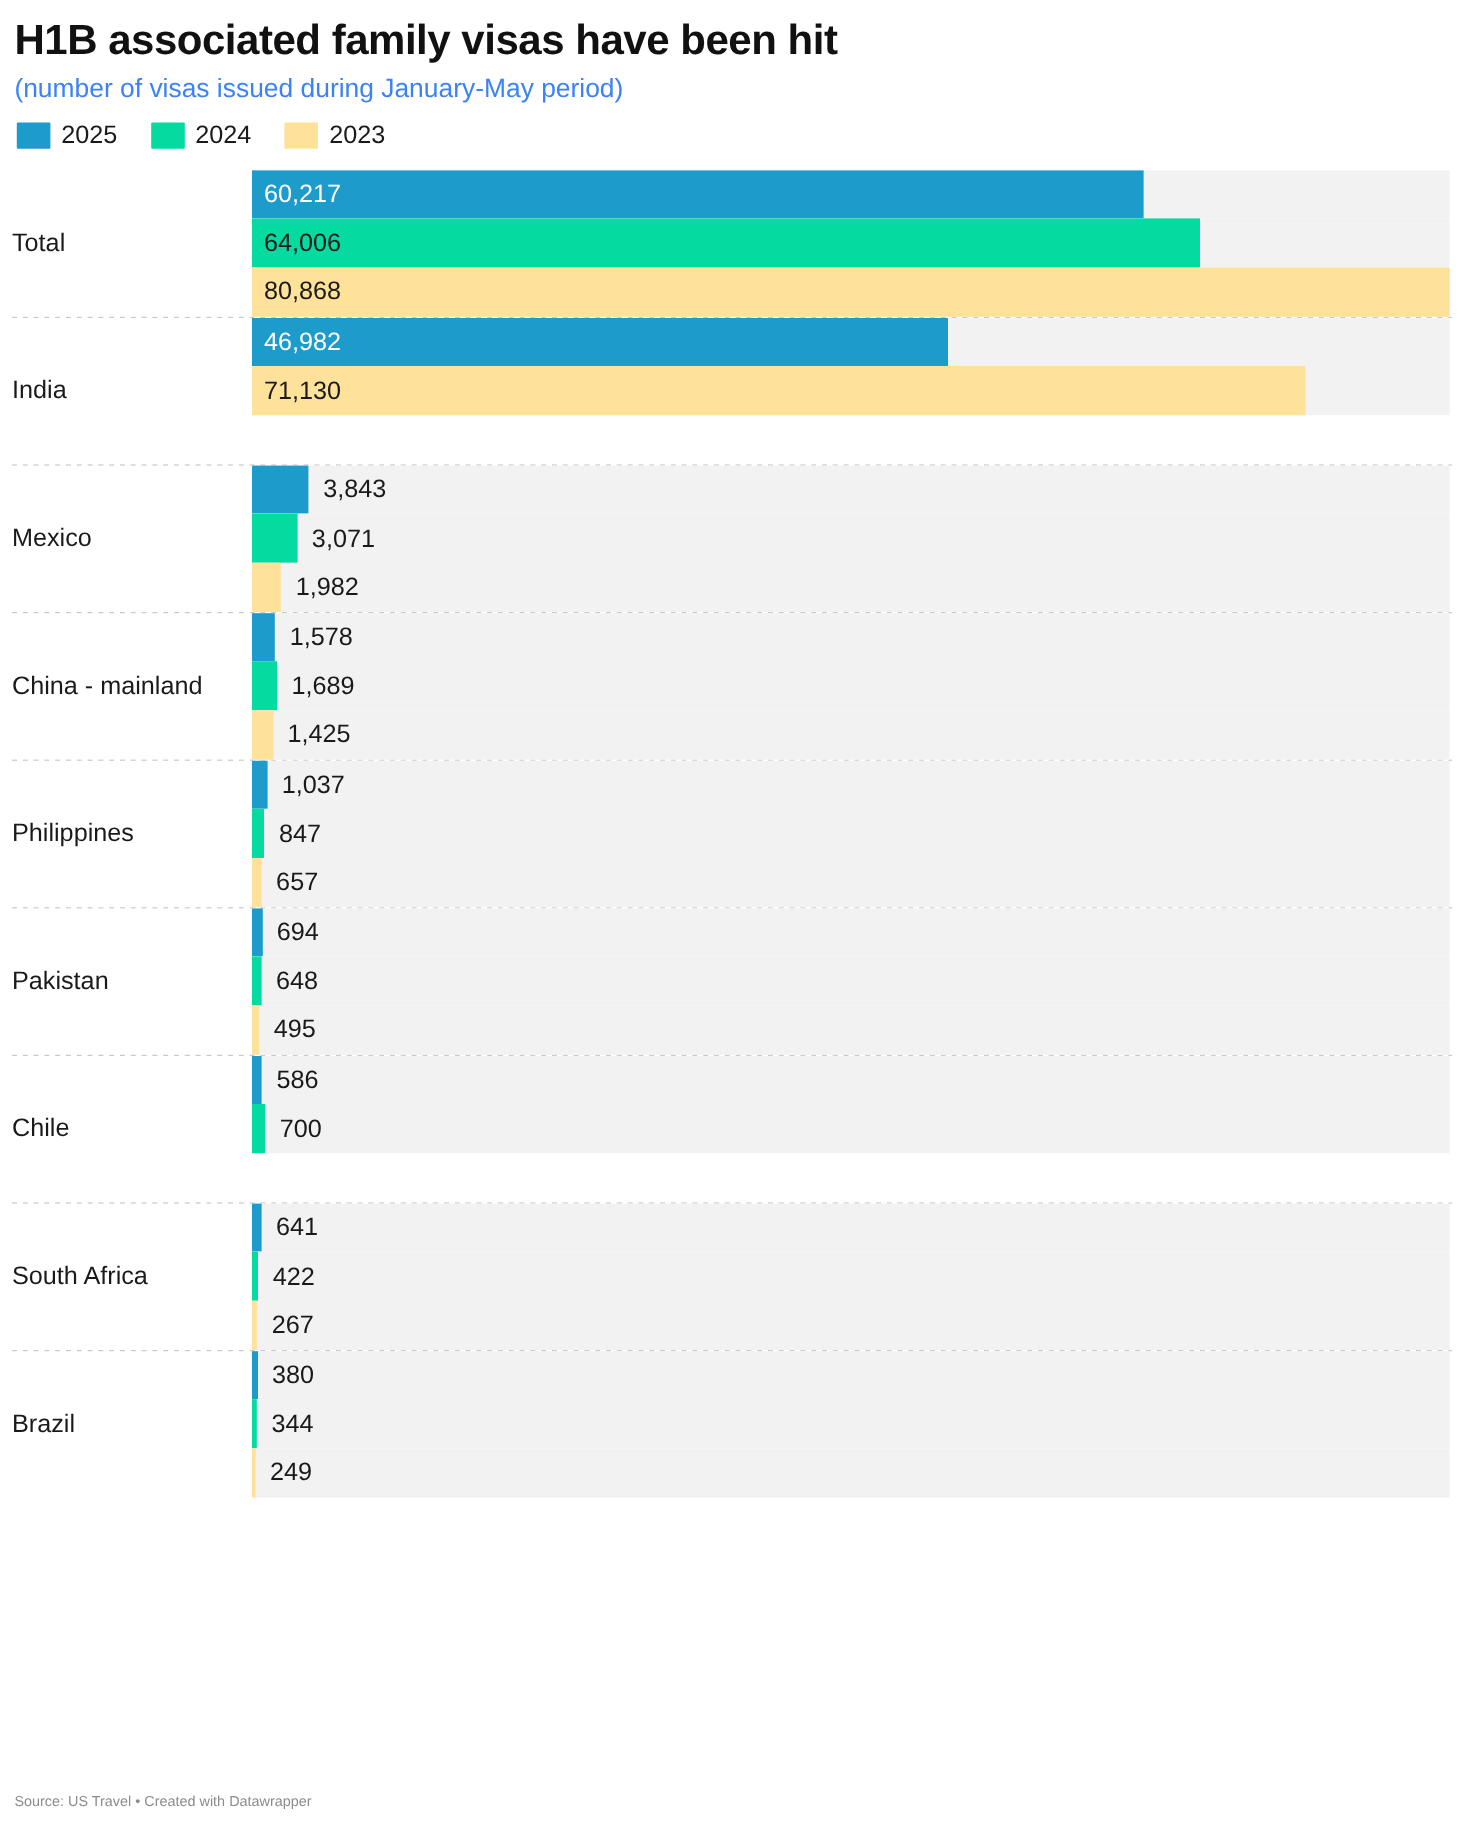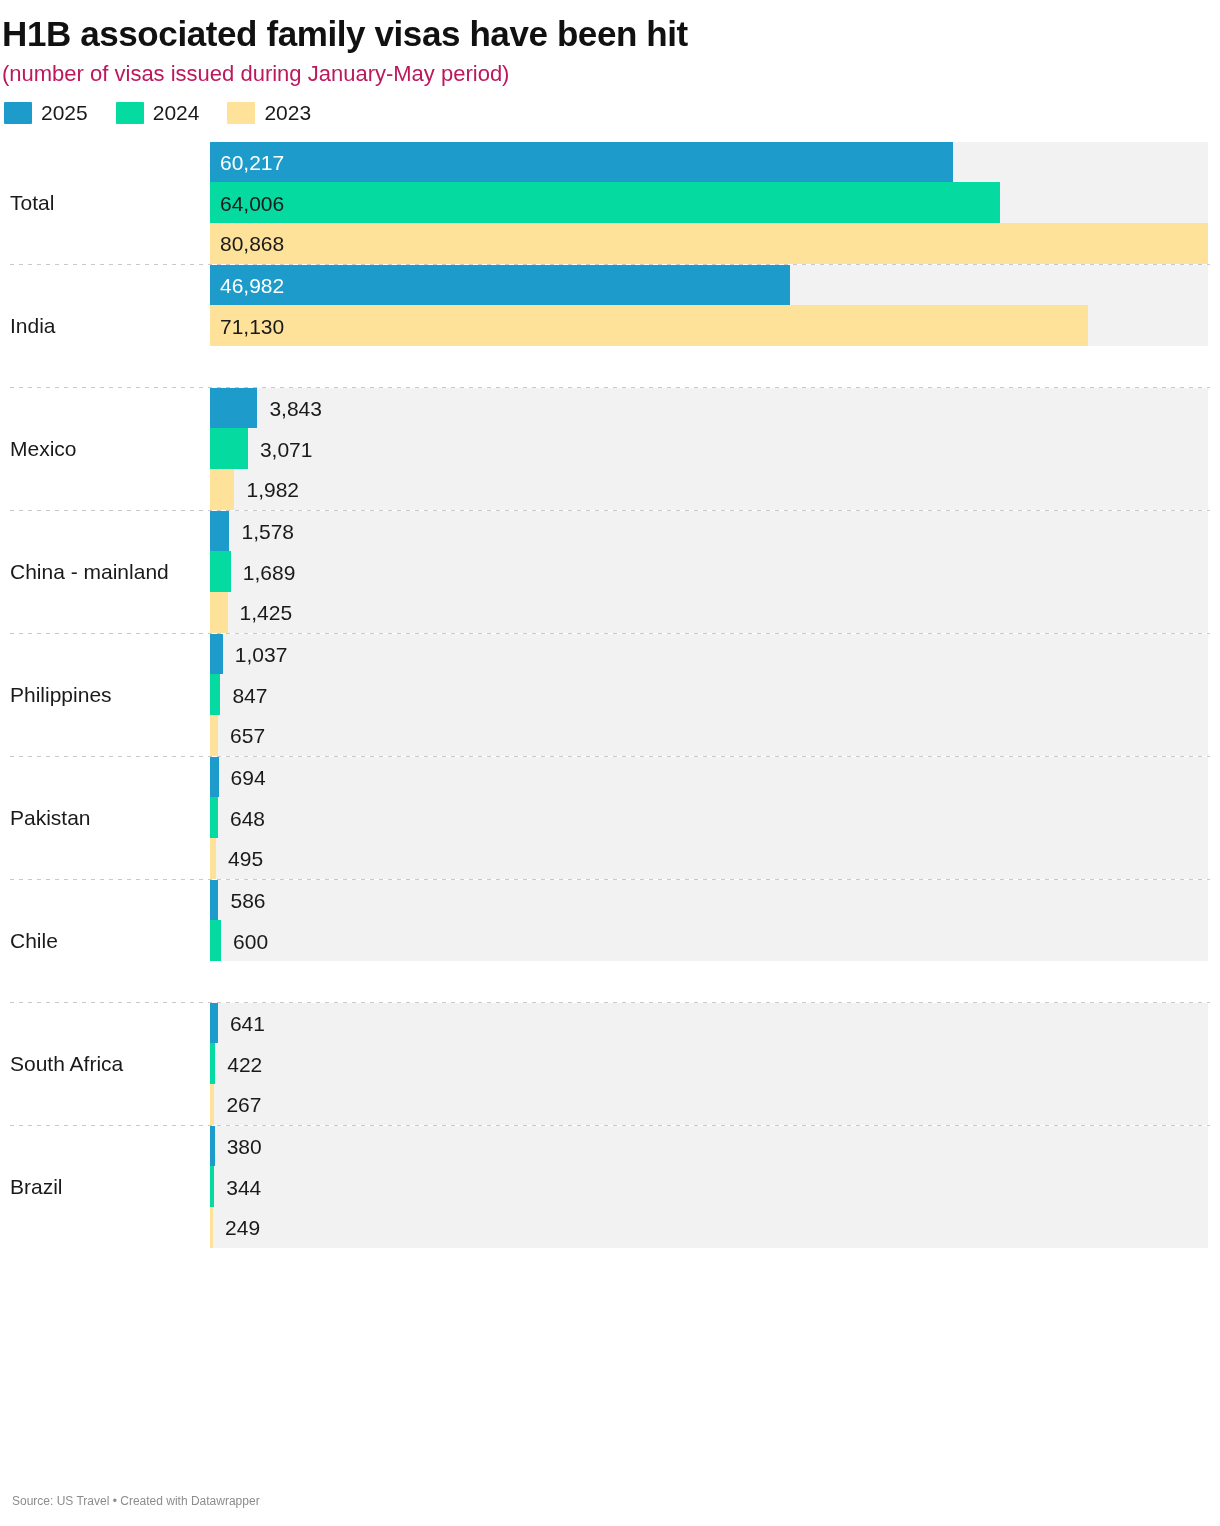--- a/index.html
+++ b/index.html
@@ -6,33 +6,33 @@
   body{
     width:1220px;height:1526px;
     background:#ffffff;
     font-family:"Liberation Sans", sans-serif;
     color:#1a1a1a;
     overflow:hidden;
   }
   .page{position:relative;width:1220px;height:1526px;padding:0;box-sizing:border-box;}
 
   
-  .header{padding:14px 12px 0 2px;}
+  .header{padding:14px 12px 0 12px;}
   .chart-title{
     font-size:35px;
     font-weight:bold;
     letter-spacing:-0.4px;
     line-height:1.15;
     color:#111111;
     margin:0 0 6px 0;
   }
   .chart-subtitle{
     font-size:22px;
     font-weight:normal;
-    color:#be185d;
+    color:#3b82f6;
     line-height:1.25;
     margin:0 0 14px 0;
   }
 
   
   .legend{display:flex;align-items:center;gap:28px;margin:0 0 0 2px;padding-bottom:12px;}
   .legend-item{display:flex;align-items:center;gap:9px;}
   .legend-swatch{width:28px;height:22px;display:block;border-radius:1px;}
   .legend-label{font-size:21px;color:#1a1a1a;line-height:1;}
 
@@ -238,21 +238,21 @@
       <div class="group">
         <div class="group-inner">
           <div class="group-label">Chile</div>
           <div class="bars">
             <div class="bar-row">
               <div class="bar-fill" style="width: 8.45365px; background: rgb(29, 155, 202);"></div>
               <span class="bar-value outside" style="left: 20.4537px;">586</span>
             </div>
             <div class="bar-row">
               <div class="bar-fill" style="width: 11.107px; background: rgb(5, 218, 160);"></div>
-              <span class="bar-value outside" style="left: 23.107px;">600</span>
+              <span class="bar-value outside" style="left: 23.107px;">700</span>
             </div>
           </div>
         </div>
         <div class="group-sep"></div>
       </div>
       <div class="group">
         <div class="group-inner">
           <div class="group-label">South Africa</div>
           <div class="bars">
             <div class="bar-row">

